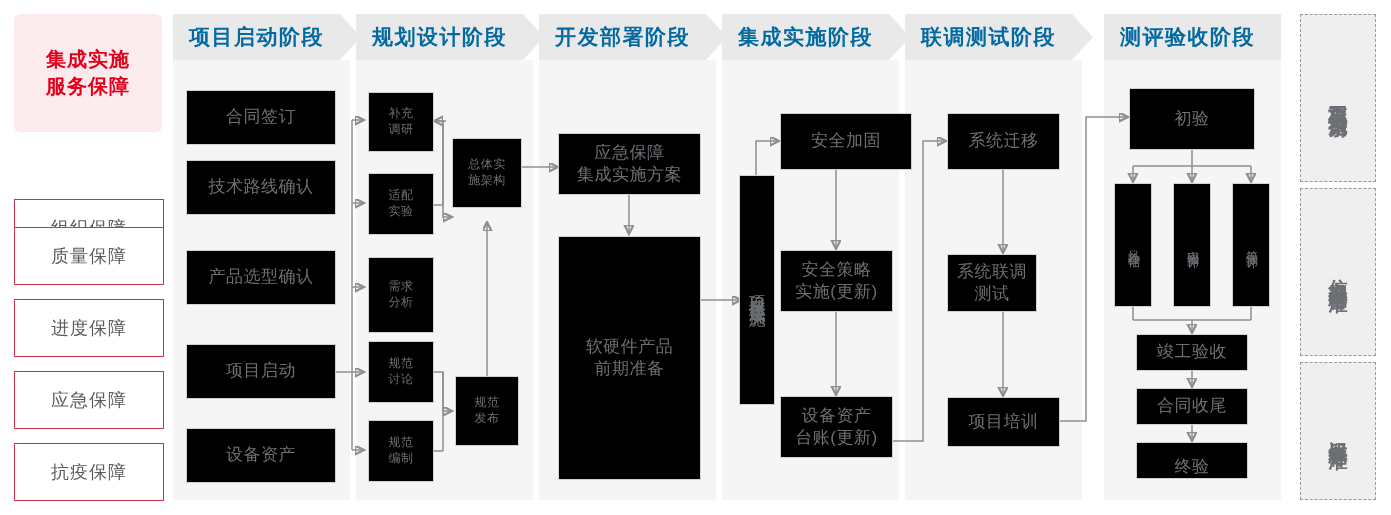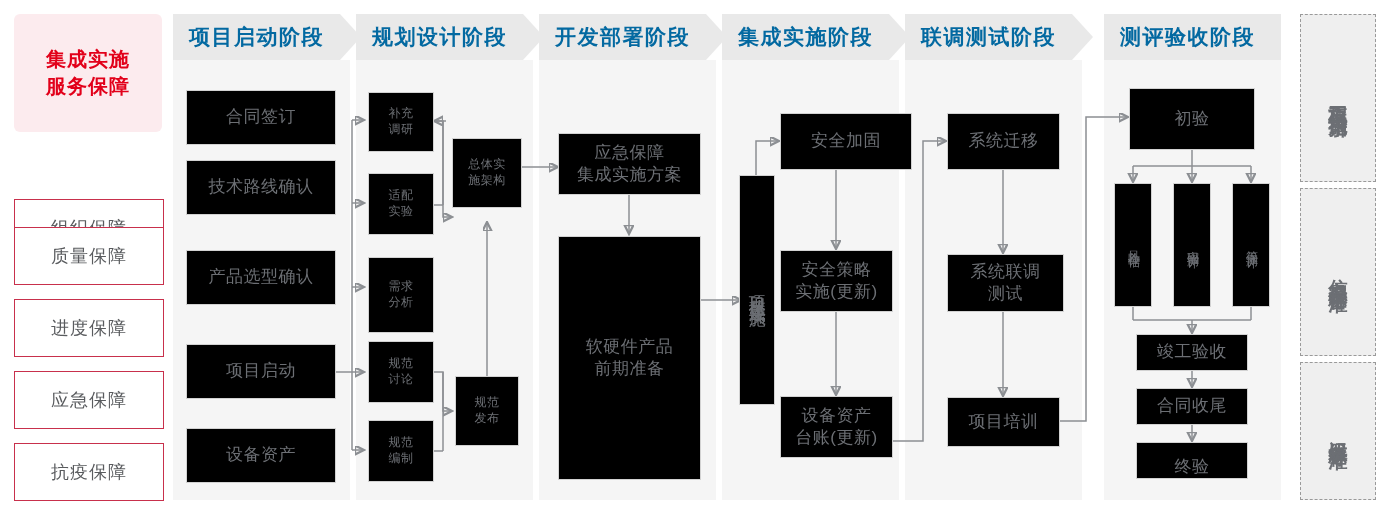--- a/index.html
+++ b/index.html
@@ -271,21 +271,21 @@
   <div class="node" style="left:780px;top:396px;width:113px;height:62px;">
     <span>
       <span>设备资产</span><br>
       <span>台账(更新)</span>
     </span>
   </div>
 
   <div class="node" style="left:947px;top:113px;width:113px;height:57px;">
     <span>系统迁移</span>
   </div>
-  <div class="node" style="left:947px;top:254px;width:117px;height:58px;">
+  <div class="node" style="left:947px;top:254px;width:90px;height:58px;">
     <span>
       <span>系统联调</span><br>
       <span>测试</span>
     </span>
   </div>
   <div class="node" style="left:947px;top:397px;width:113px;height:50px;">
     <span>项目培训</span>
   </div>
 
   <div class="node" style="left:1129px;top:88px;width:126px;height:62px;">

